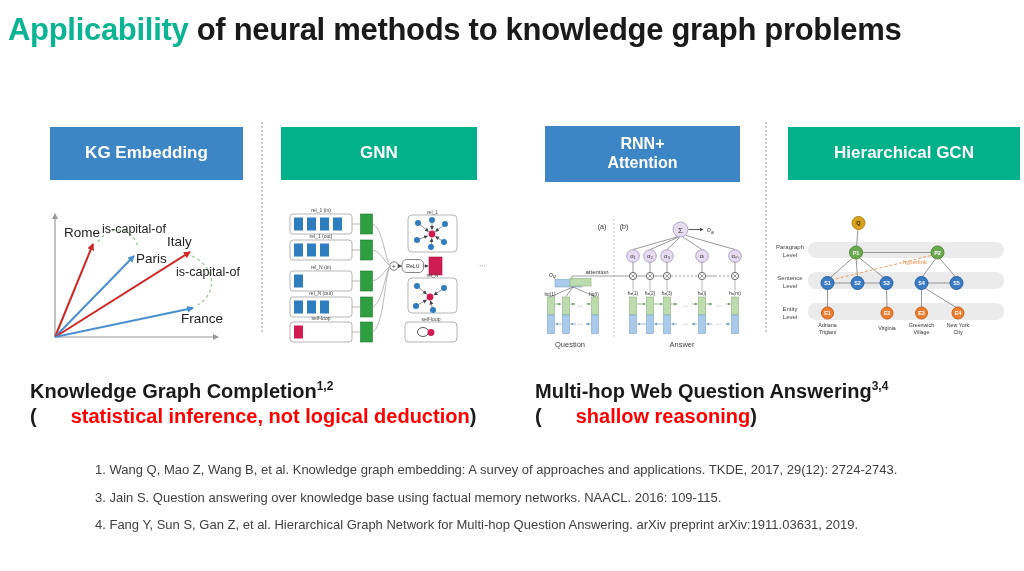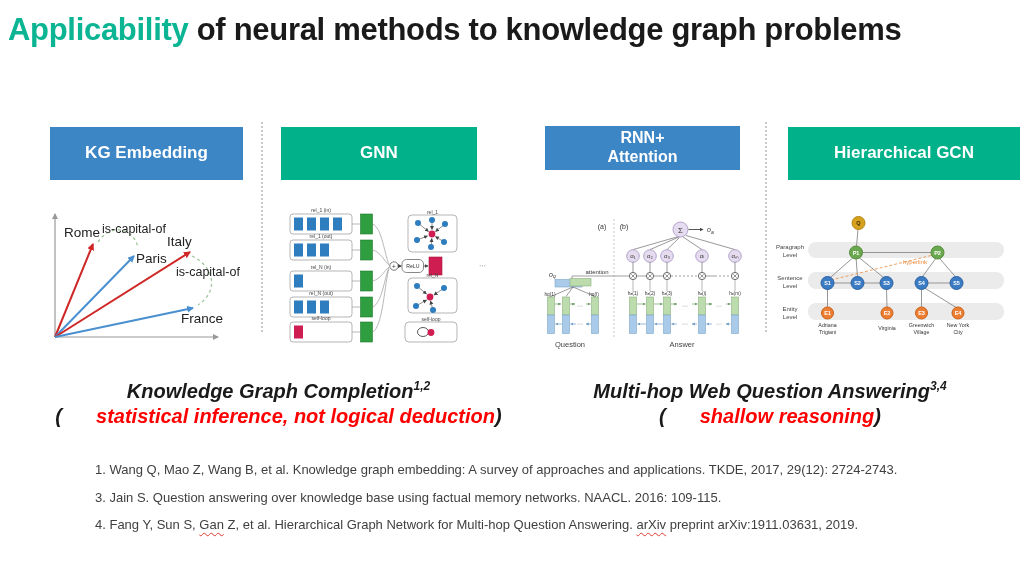--- a/index.html
+++ b/index.html
@@ -16,28 +16,28 @@
   .hdr{position:absolute;height:53px;display:flex;flex-direction:column;justify-content:center;align-items:center;color:#fff;font-weight:bold;font-size:17px;line-height:1.18;text-align:center;}
   .hdr.blue{background:var(--hblue);}
   .hdr.green{background:var(--hgreen);}
 
   .vdiv{position:absolute;width:0;border-left:2px dotted #c9c9c9;}
 
   .diagram{position:absolute;}
   svg text{font-family:"Liberation Sans",sans-serif;}
   svg .serif{font-family:"Liberation Serif",serif;}
 
-  .caption{position:absolute;text-align:center;font-weight:bold;font-style:italic;}
+  .caption{position:absolute;text-align:left;font-weight:bold;}
   .cap-title{font-size:20px;color:#1a1a1a;line-height:25px;}
   .cap-title sup{font-size:12px;}
   .cap-sub{font-size:20px;color:#1a1a1a;line-height:25px;}
   .cap-sub .red{color:var(--red);margin-left:34px;}
 
   .refs{position:absolute;left:95px;top:456px;width:880px;font-size:13px;color:#3f3f3f;line-height:27.5px;}
-  .squiggle{text-decoration:underline;text-decoration-style:wavy;text-decoration-color:#e03c31;text-decoration-thickness:1px;text-underline-offset:3px;text-align:right;}
+  .squiggle{text-decoration-style:wavy;text-decoration-color:#e03c31;text-decoration-thickness:1px;text-underline-offset:3px;text-align:right;}
 </style>
 </head>
 <body>
 
 <div class="slide">
 
   <svg width="0" height="0" style="position:absolute">
     <defs>
       <marker id="m-gray" markerWidth="8" markerHeight="8" refX="5" refY="3" orient="auto" markerUnits="userSpaceOnUse">
           <path d="M0,0 L6,3 L0,6 z" fill="#999"></path>
@@ -63,21 +63,21 @@
   <div class="title"><span class="accent">Applicability</span><span> of neural methods to knowledge graph problems</span></div>
 
   <div class="hdr blue" style="left:50px;top:127px;width:193px;">
       <div>KG Embedding</div>
       <div></div>
     </div>
   <div class="hdr green" style="left:281px;top:127px;width:196px;">
       <div>GNN</div>
       <div></div>
     </div>
-  <div class="hdr blue" style="left:545px;top:126px;width:195px;height:44px;font-size:16px;">
+  <div class="hdr blue" style="left:545px;top:126px;width:195px;height:56px;font-size:16px;">
       <div>RNN+</div>
       <div>Attention</div>
     </div>
   <div class="hdr green" style="left:788px;top:127px;width:232px;">
       <div>Hierarchical GCN</div>
       <div></div>
     </div>
 
   <div class="vdiv" style="left:261px;top:122px;height:210px;"></div>
   <div class="vdiv" style="left:765px;top:122px;height:210px;"></div>

